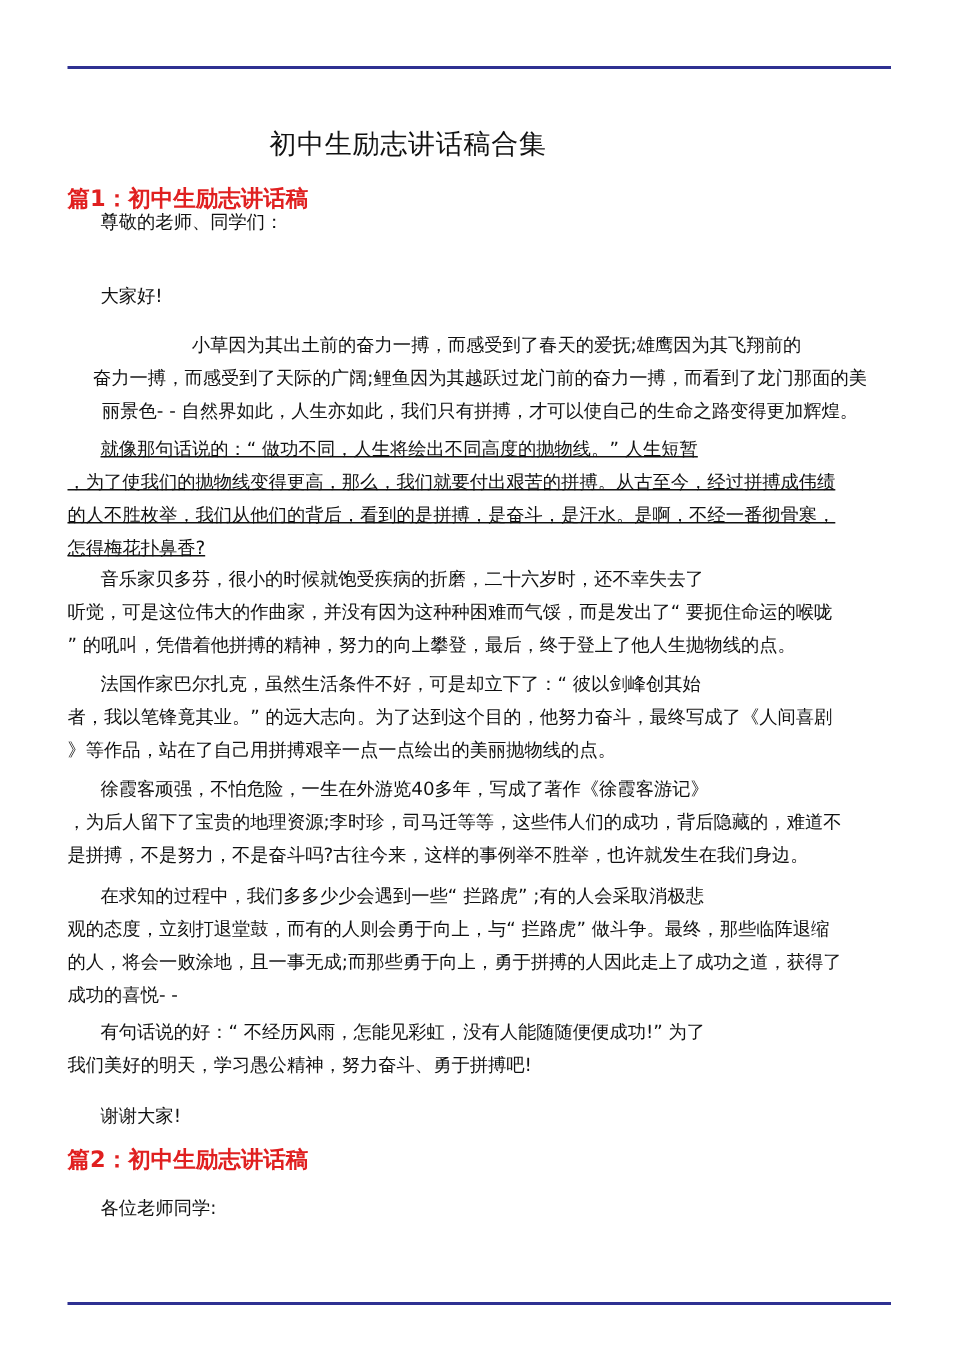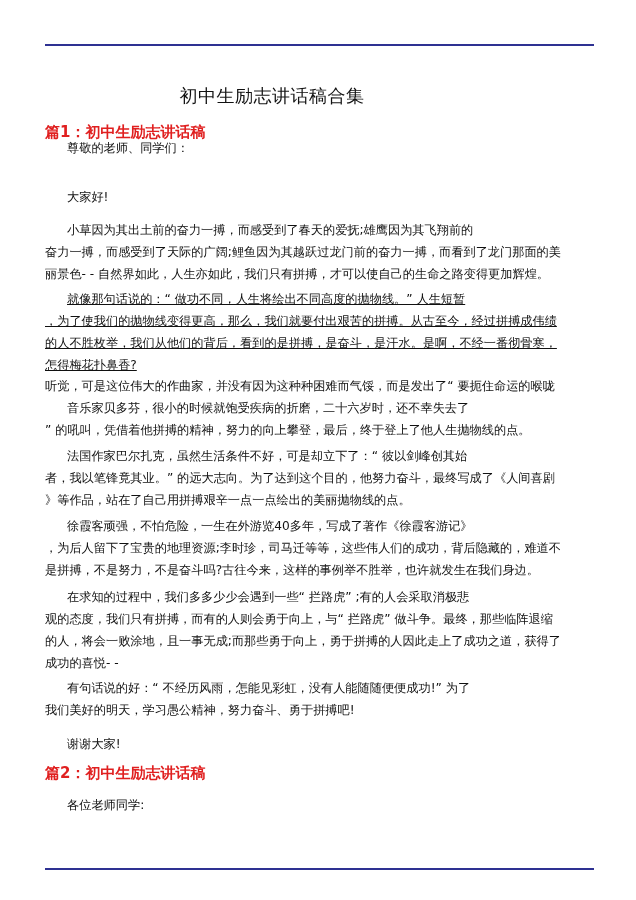--- a/index.html
+++ b/index.html
@@ -33,54 +33,54 @@
 <div class="section-heading" style="top:123px;text-align:center;">篇1：初中生励志讲话稿</div>
 
 <div class="para" style="top:137px;">
   <span class="line">尊敬的老师、同学们：</span>
 </div>
 
 <div class="para" style="top:186px;">
   <span class="line">大家好!</span>
 </div>
 
-<div class="para" style="top:219px;">
+<div class="para" style="top:219px;text-align:center;">
   <span class="line">小草因为其出土前的奋力一搏，而感受到了春天的爱抚;雄鹰因为其飞翔前的</span>
   <span class="line" style="text-indent:0">奋力一搏，而感受到了天际的广阔;鲤鱼因为其越跃过龙门前的奋力一搏，而看到了龙门那面的美</span>
   <span class="line" style="text-indent:0">丽景色- - 自然界如此，人生亦如此，我们只有拼搏，才可以使自己的生命之路变得更加辉煌。</span>
 </div>
 
 <div class="para" style="top:288px;text-decoration:underline;">
   <span class="line">就像那句话说的：“ 做功不同，人生将绘出不同高度的抛物线。” 人生短暂</span>
   <span class="line" style="text-indent:0">，为了使我们的抛物线变得更高，那么，我们就要付出艰苦的拼搏。从古至今，经过拼搏成伟绩</span>
   <span class="line" style="text-indent:0">的人不胜枚举，我们从他们的背后，看到的是拼搏，是奋斗，是汗水。是啊，不经一番彻骨寒，</span>
   <span class="line" style="text-indent:0">怎得梅花扑鼻香?</span>
 </div>
 
 <div class="para" style="top:375px;">
+  <span class="line">音乐家贝多芬，很小的时候就饱受疾病的折磨，二十六岁时，还不幸失去了</span>
   <span class="line" style="text-indent:0">听觉，可是这位伟大的作曲家，并没有因为这种种困难而气馁，而是发出了“ 要扼住命运的喉咙</span>
-  <span class="line">音乐家贝多芬，很小的时候就饱受疾病的折磨，二十六岁时，还不幸失去了</span>
   <span class="line" style="text-indent:0">” 的吼叫，凭借着他拼搏的精神，努力的向上攀登，最后，终于登上了他人生抛物线的点。</span>
 </div>
 
 <div class="para" style="top:445px;">
   <span class="line">法国作家巴尔扎克，虽然生活条件不好，可是却立下了：“ 彼以剑峰创其始</span>
   <span class="line" style="text-indent:0">者，我以笔锋竟其业。” 的远大志向。为了达到这个目的，他努力奋斗，最终写成了《人间喜剧</span>
   <span class="line" style="text-indent:0">》等作品，站在了自己用拼搏艰辛一点一点绘出的美丽抛物线的点。</span>
 </div>
 
 <div class="para" style="top:515px;">
   <span class="line">徐霞客顽强，不怕危险，一生在外游览40多年，写成了著作《徐霞客游记》</span>
   <span class="line" style="text-indent:0">，为后人留下了宝贵的地理资源;李时珍，司马迁等等，这些伟人们的成功，背后隐藏的，难道不</span>
   <span class="line" style="text-indent:0">是拼搏，不是努力，不是奋斗吗?古往今来，这样的事例举不胜举，也许就发生在我们身边。</span>
 </div>
 
 <div class="para" style="top:586px;">
   <span class="line">在求知的过程中，我们多多少少会遇到一些“ 拦路虎” ;有的人会采取消极悲</span>
-  <span class="line" style="text-indent:0">观的态度，我们只有拼搏，而有的人则会勇于向上，与“ 拦路虎” 做斗争。最终，那些临阵退缩</span>
+  <span class="line" style="text-indent:0">观的态度，立刻打退堂鼓，而有的人则会勇于向上，与“ 拦路虎” 做斗争。最终，那些临阵退缩</span>
   <span class="line" style="text-indent:0">的人，将会一败涂地，且一事无成;而那些勇于向上，勇于拼搏的人因此走上了成功之道，获得了</span>
   <span class="line" style="text-indent:0">成功的喜悦- -</span>
 </div>
 
 <div class="para" style="top:677px;">
   <span class="line">有句话说的好：“ 不经历风雨，怎能见彩虹，没有人能随随便便成功!” 为了</span>
   <span class="line" style="text-indent:0">我们美好的明天，学习愚公精神，努力奋斗、勇于拼搏吧!</span>
 </div>
 
 <div class="para" style="top:733px;">

